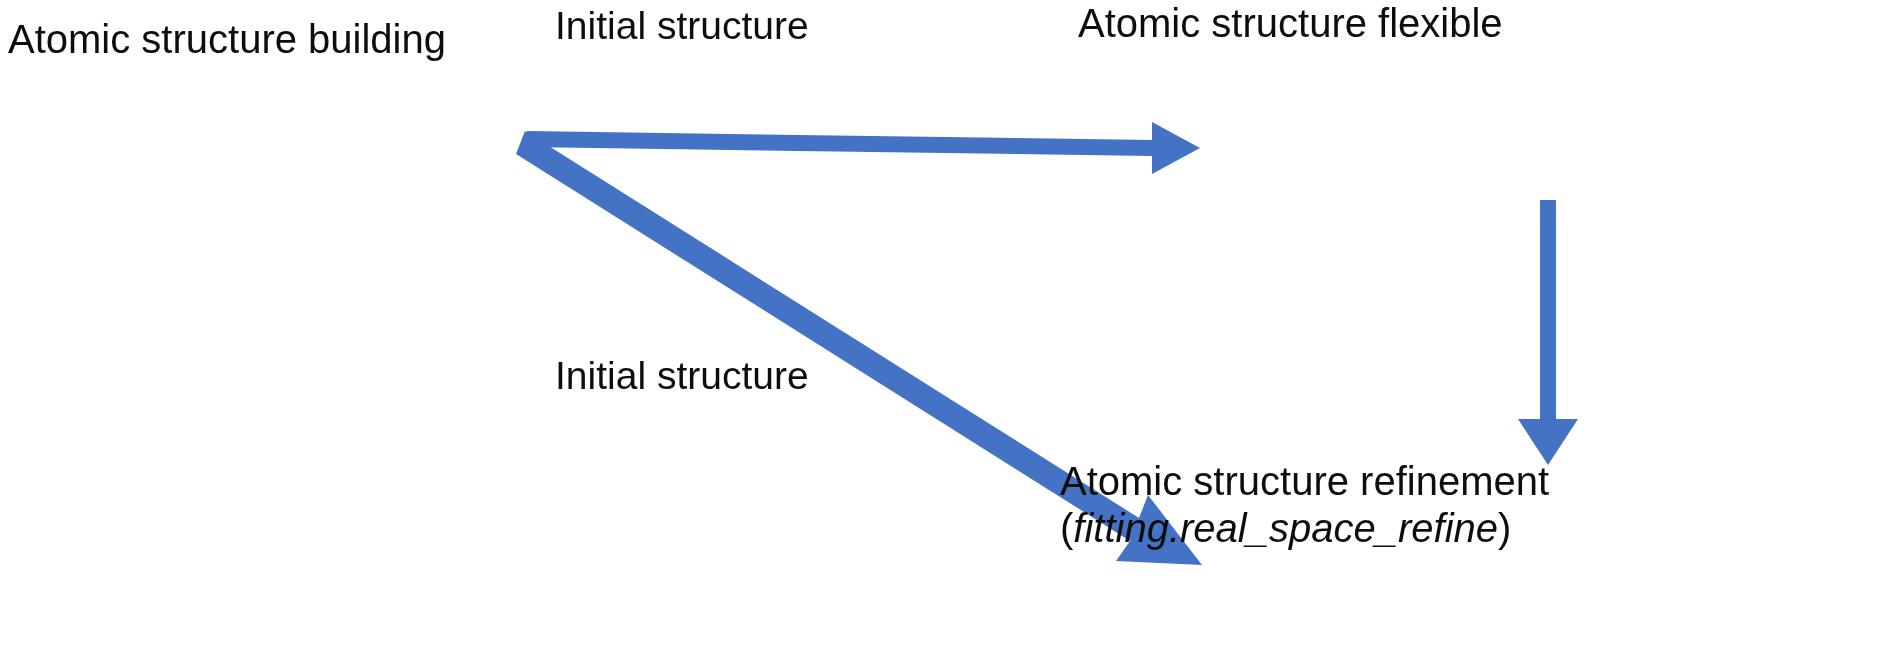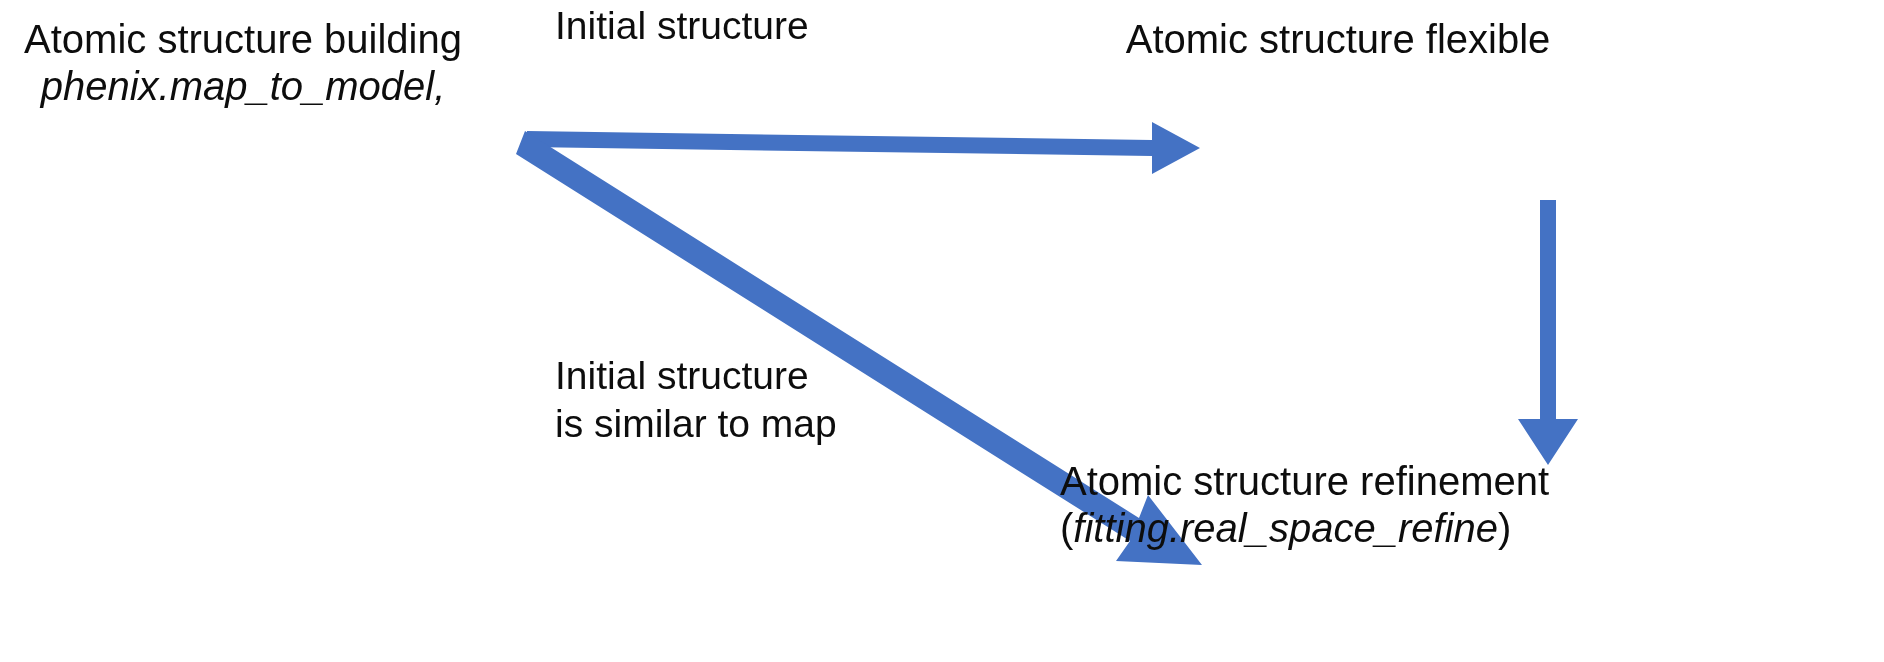--- a/index.html
+++ b/index.html
@@ -11,21 +11,21 @@
     position: relative;
     width: 1884px;
     height: 662px;
     background: #ffffff;
     overflow: hidden;
     font-family: "Liberation Sans", sans-serif;
     color: #000000;
   }
   .node {
     position: absolute;
-    text-align: center;
+    text-align: left;
     line-height: 1.18;
     font-size: 40px;
     color: #0d0d0d;
     white-space: nowrap;
   }
   .label {
     position: absolute;
     text-align: left;
     line-height: 1.22;
     font-size: 39px;
@@ -36,21 +36,21 @@
   .ital {
     font-style: italic;
   }
   .node .line,
   .label .line {
     display: block;
   }
 
   
   #node-building   { left: 8px;    top: 16px;  width: 470px; }
-  #node-fitting    { left: 1078px; top: 16px;  width: 520px; }
+  #node-fitting    { left: 1078px; top: 0;  width: 520px; }
   #node-refinement { left: 1060px; top: 458px; width: 830px; text-align: left; }
 
   
   #label-different { left: 548px; top: 2px;  }
   #label-similar   { left: 548px; top: 352px; }
 
   
   #arrows {
     position: absolute;
     left: 0;
@@ -81,30 +81,28 @@
                L 516 154 Z" fill="#4472C4"></path>
     </g>
 
     <g>
       <path d="M 1540 200 L 1556 200 L 1556 419 L 1578 419 L 1548 465 L 1518 419 L 1540 419 Z" fill="#4472C4"></path>
     </g>
   </svg>
 
   <div class="node" id="node-building">
     <span class="line">Atomic structure building</span>
-    <span class="line ital">phenix.map_to_model,</span>
   </div>
 
   <div class="label" id="label-different">
     <span class="line">Initial structure</span>
   </div>
 
   <div class="label" id="label-similar">
     <span class="line">Initial structure</span>
-    <span class="line">is similar to map</span>
   </div>
 
   <div class="node" id="node-fitting">
     <span class="line">Atomic structure flexible</span>
   </div>
 
   <div class="node" id="node-refinement">
     <span class="line">Atomic structure refinement</span>
     <span class="line"><span>(</span><span class="ital">fitting.real_space_refine</span><span>)</span></span>
   </div>

